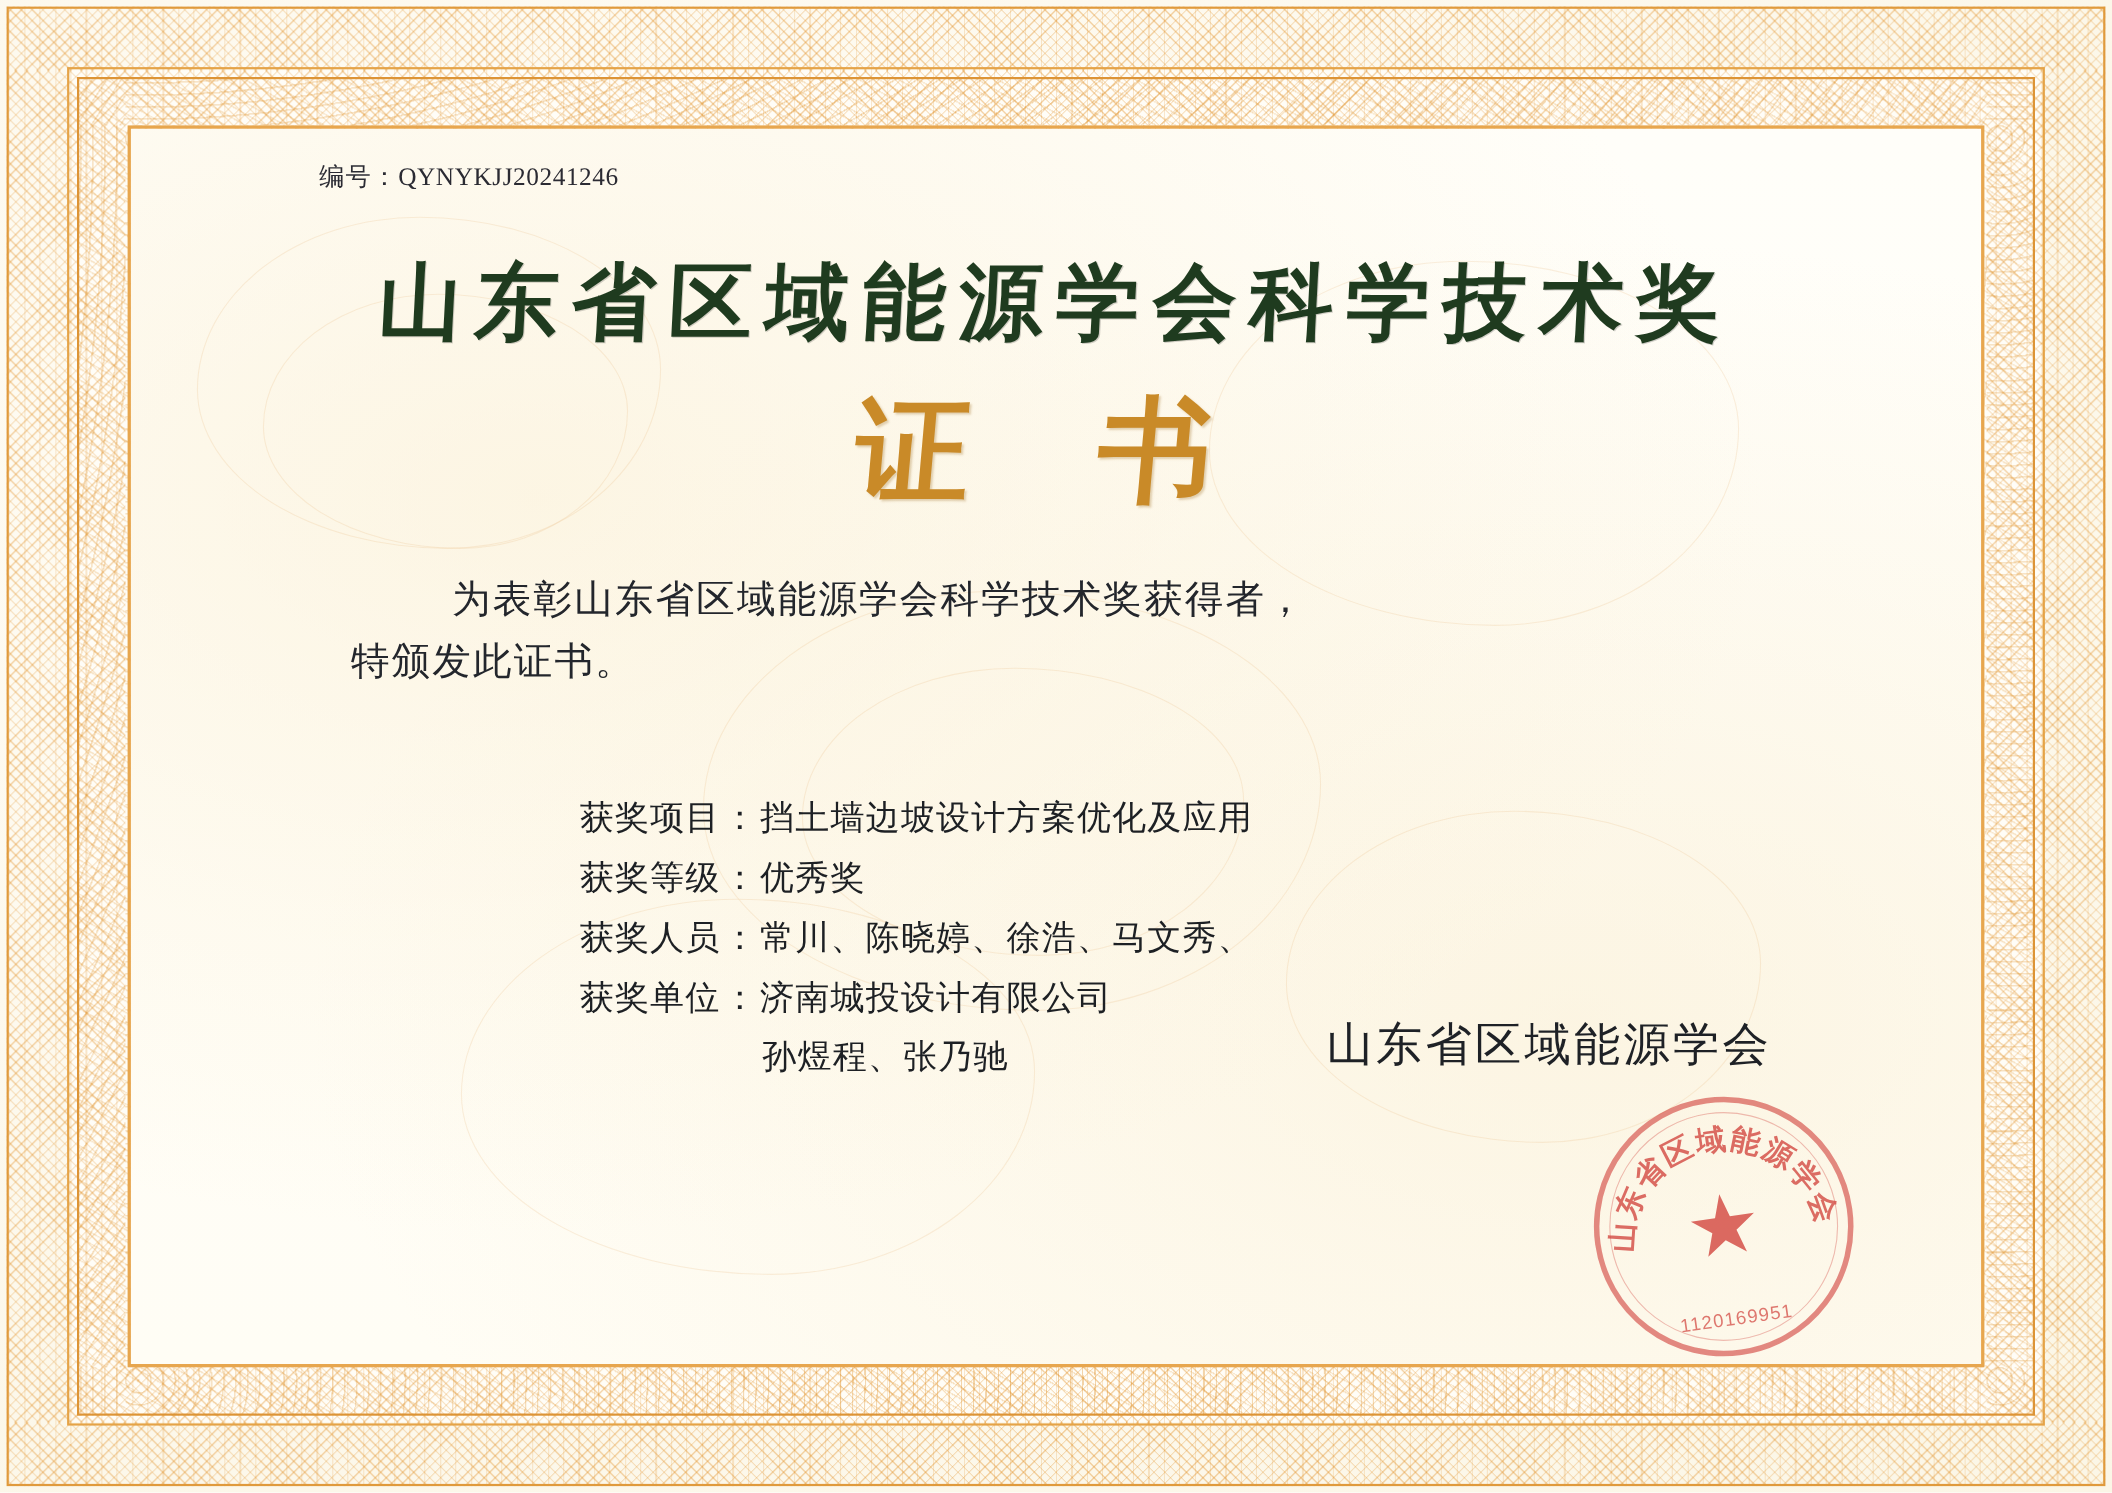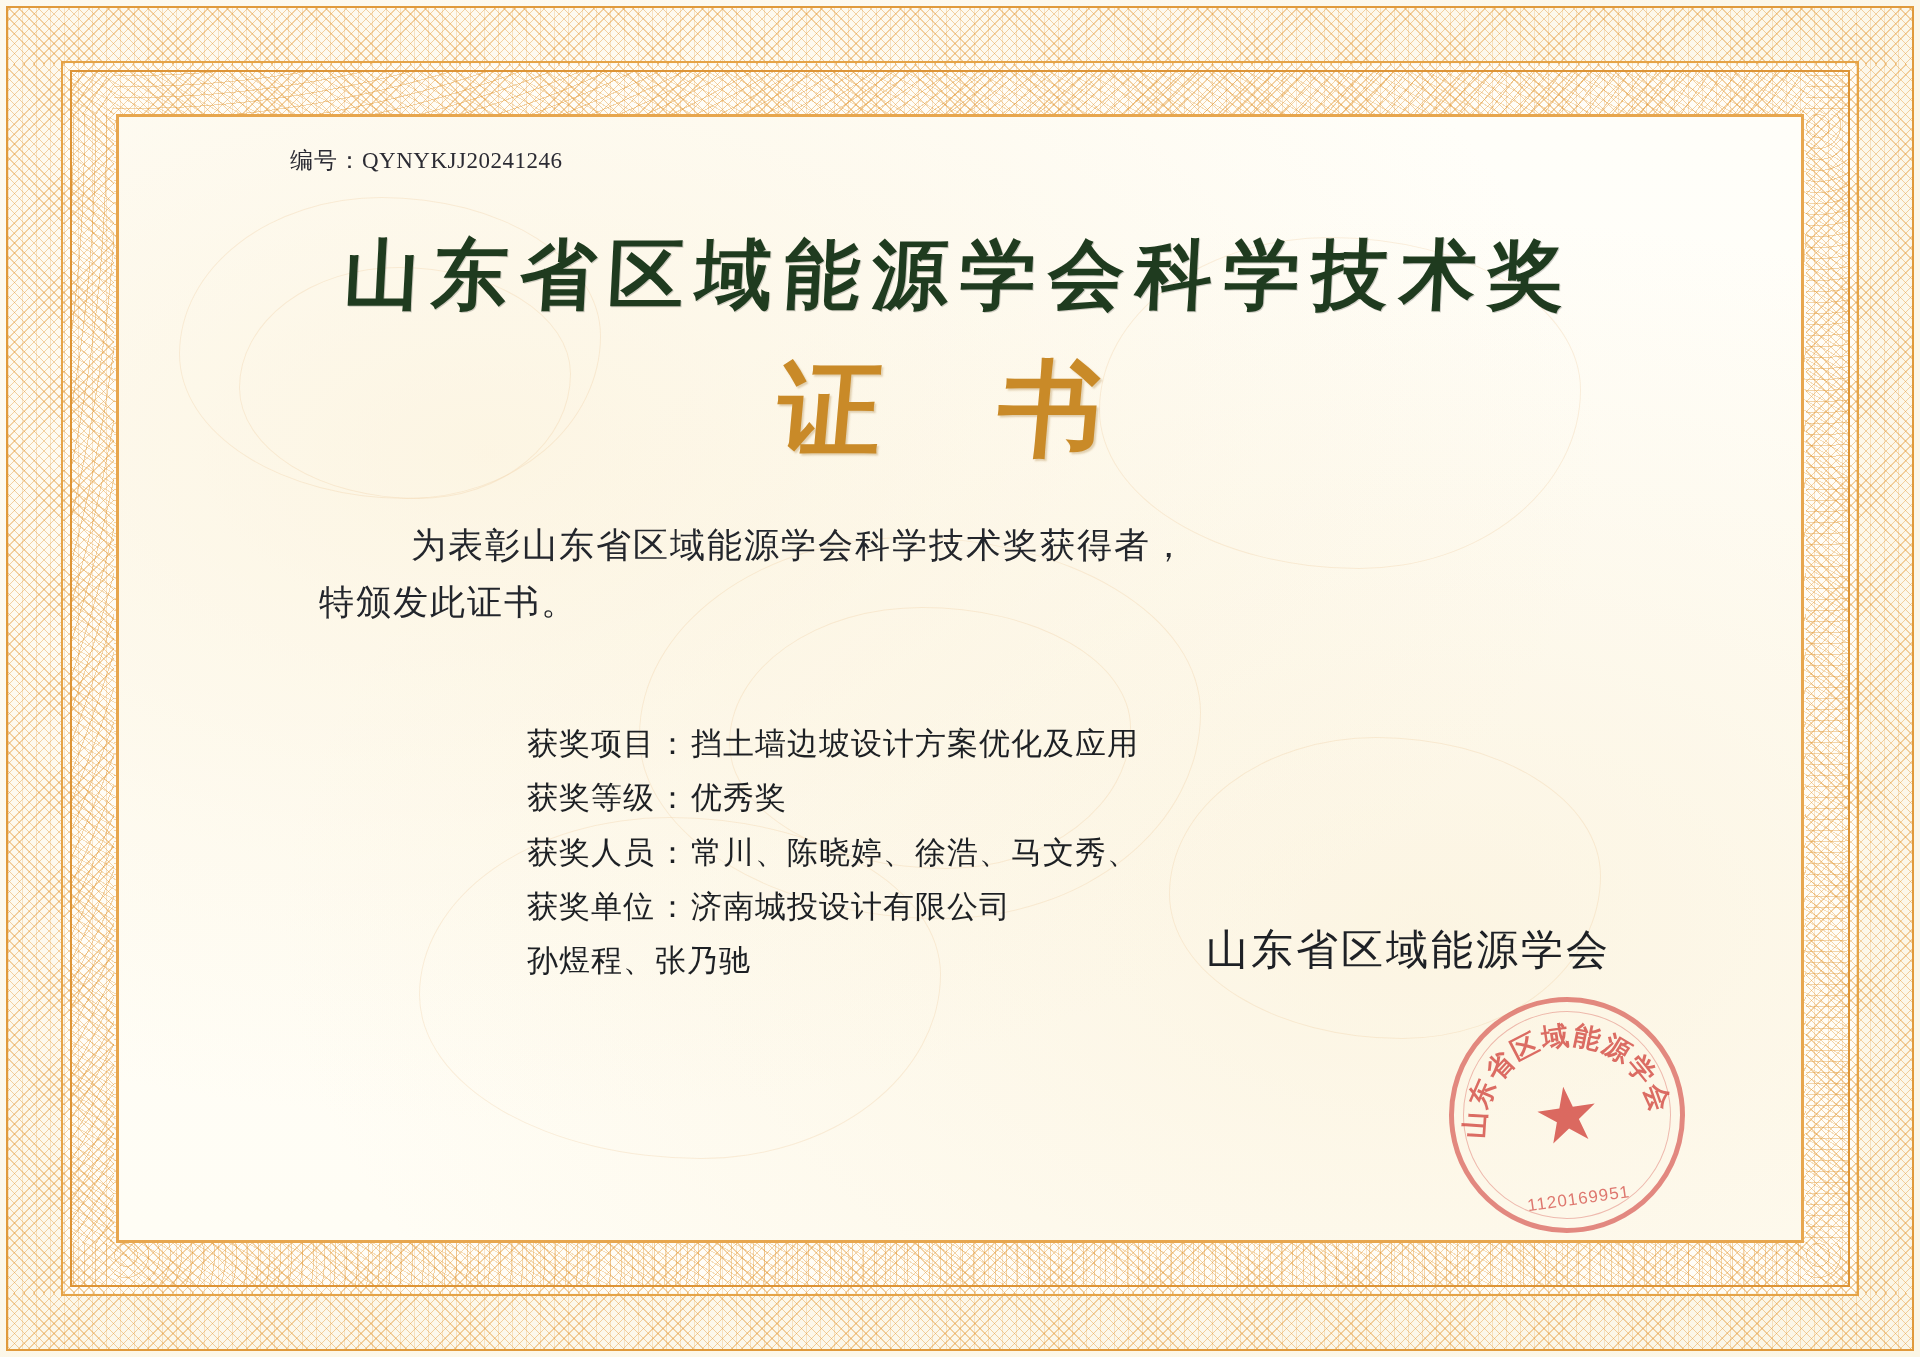--- a/index.html
+++ b/index.html
@@ -165,21 +165,21 @@
     font-family: "Liberation Sans", sans-serif;
     font-size: 31px;
     line-height: 1.75;
     color: #1d2024;
     letter-spacing: 1px;
   }
   .details .row { white-space: nowrap; }
   .details .key { }
   .details .sep { padding: 0 2px; }
   .details .val { }
-  .details .cont { white-space: nowrap; }
+  .details .cont { margin-left: 166px; white-space: nowrap; }
 
   .signature {
     position: absolute;
     right: 190px;
     bottom: 250px;
     text-align: right;
     font-family: "DejaVu Serif", serif;
     font-size: 42px;
     line-height: 1.9;
     color: #1e2126;

